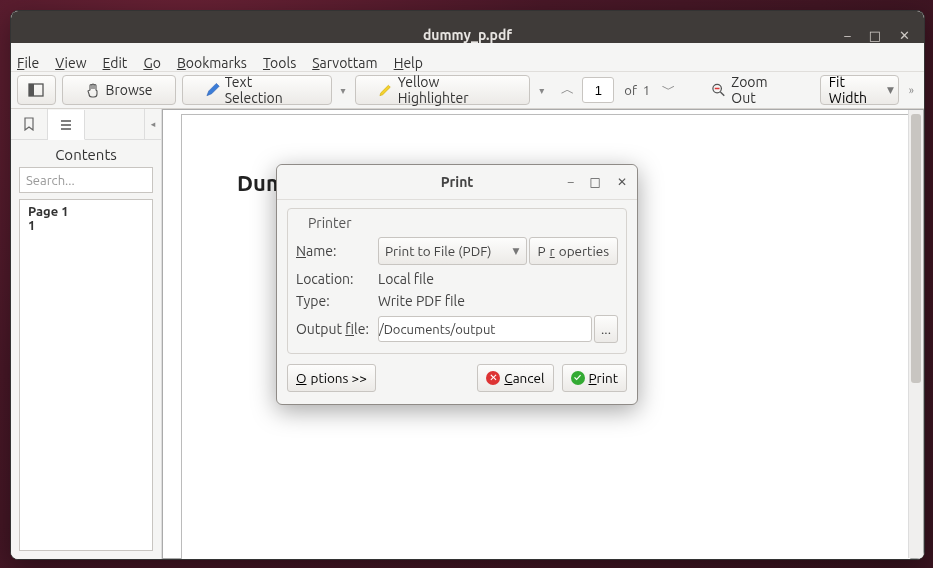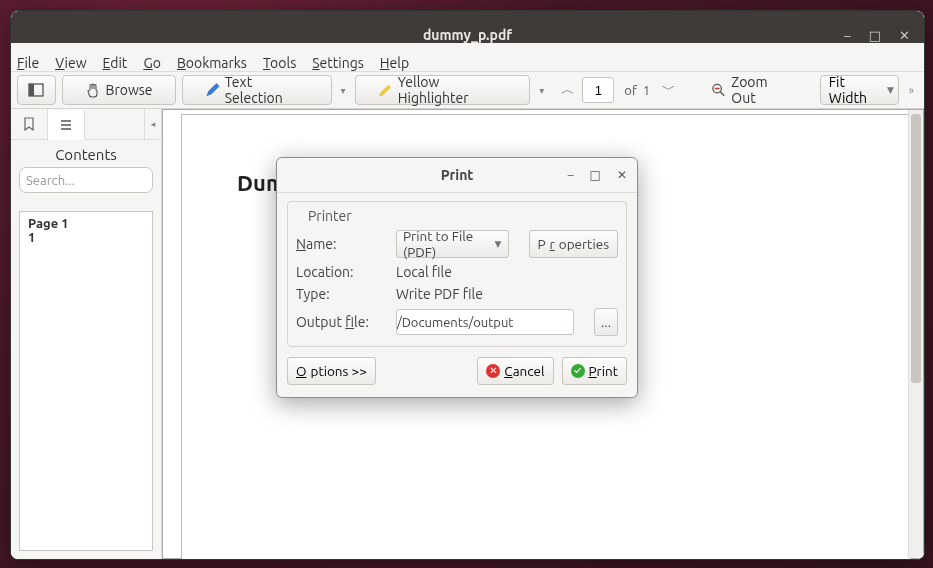--- a/index.html
+++ b/index.html
@@ -156,24 +156,24 @@
     background:#f5f5f4; color:#888; font-size:9px; cursor:pointer;
     border-left:1px solid #ddd;
   }
   .side-title {
     text-align:center;
     font-size: 15px;
     padding: 6px 0 4px 0;
     color:#333;
   }
   .side-search {
-    margin: 0 8px 18px 8px;
+    margin: 0 8px 6px 8px;
     height: 24px;
     border: 1px solid #c8c5c1;
-    border-radius: 7px;
+    border-radius: 0;
     padding: 0 6px;
     font-size: 13px;
     color:#777;
     display:flex; align-items:center;
     background:#fff;
   }
   .side-list {
     margin: 0 8px 8px 8px;
     flex:1;
     border:1px solid #c8c5c1;
@@ -220,21 +220,21 @@
     margin:0;
     font-size: 22px;
     font-weight: 700;
     color:#222;
   }
 
   
   .dialog {
     position:absolute;
     left: 276px;
-    top: 157px;
+    top: 164px;
     width: 360px;
     background:#f5f5f4;
     border:1px solid #8f8b87;
     border-radius:6px;
     box-shadow: 0 6px 25px rgba(0,0,0,0.35);
   }
   .dlg-title {
     height: 34px;
     display:flex; align-items:center;
     position:relative;
@@ -252,21 +252,21 @@
   .dlg-title .btns span { cursor:pointer; font-size:12px; }
   .dlg-body { padding: 8px 10px 12px 10px; }
   .group {
     border:1px solid #d6d3cf; border-radius:4px;
     padding: 6px 8px 10px 8px;
     margin-bottom: 10px;
   }
   .group .g-title { font-size:14px; color:#555; margin-bottom:6px;margin-left:12px; }
   .frow {
     display:flex; align-items:center;
-    gap:20px; margin-top:6px;
+    gap:2px; margin-top:6px;
     font-size:14px; color:#444;
   }
   .frow .lab { width: 80px; }
   .frow .lab .mn { text-decoration:underline; }
   .sel {
     flex:1;
     height:26px;
     border:1px solid #c8c5c1;
     border-radius:3px;
     background: linear-gradient(#fdfdfc,#eceae7);
@@ -332,21 +332,21 @@
     </div>
   </div>
 
   <div class="menubar">
     <span class="item"><span class="mn">F</span><span>ile</span></span>
     <span class="item"><span class="mn">V</span><span>iew</span></span>
     <span class="item"><span class="mn">E</span><span>dit</span></span>
     <span class="item"><span class="mn">G</span><span>o</span></span>
     <span class="item"><span class="mn">B</span><span>ookmarks</span></span>
     <span class="item"><span class="mn">T</span><span>ools</span></span>
-    <span class="item"><span class="mn">S</span><span>ettings</span></span>
+    <span class="item"><span class="mn">S</span><span>arvottam</span></span>
     <span class="item"><span class="mn">H</span><span>elp</span></span>
   </div>
 
   <div class="toolbar">
     <div class="tb-btn icon-only">
       <svg class="tb" viewBox="0 0 16 16">
           <rect x="1" y="2" width="14" height="12" fill="none" stroke="#555" stroke-width="1.3"></rect>
           <rect x="1" y="2" width="5" height="12" fill="#555"></rect>
         </svg>
     </div>

